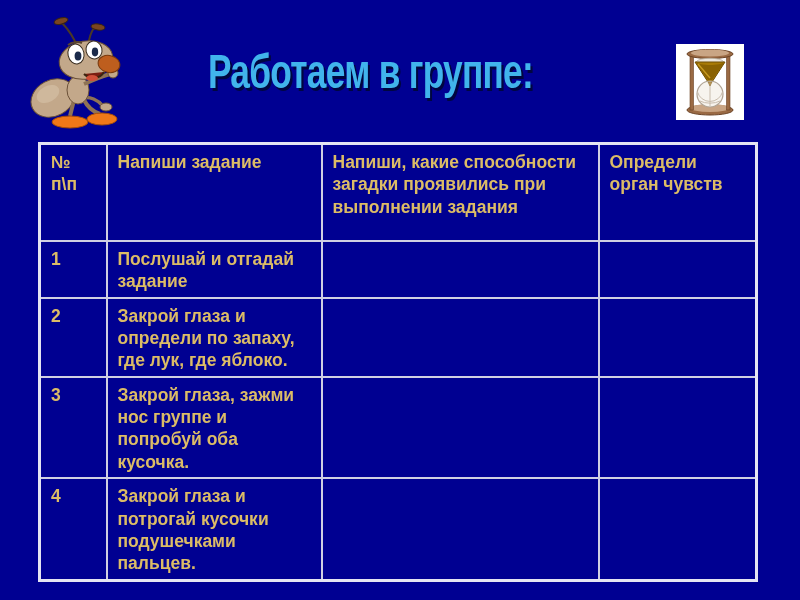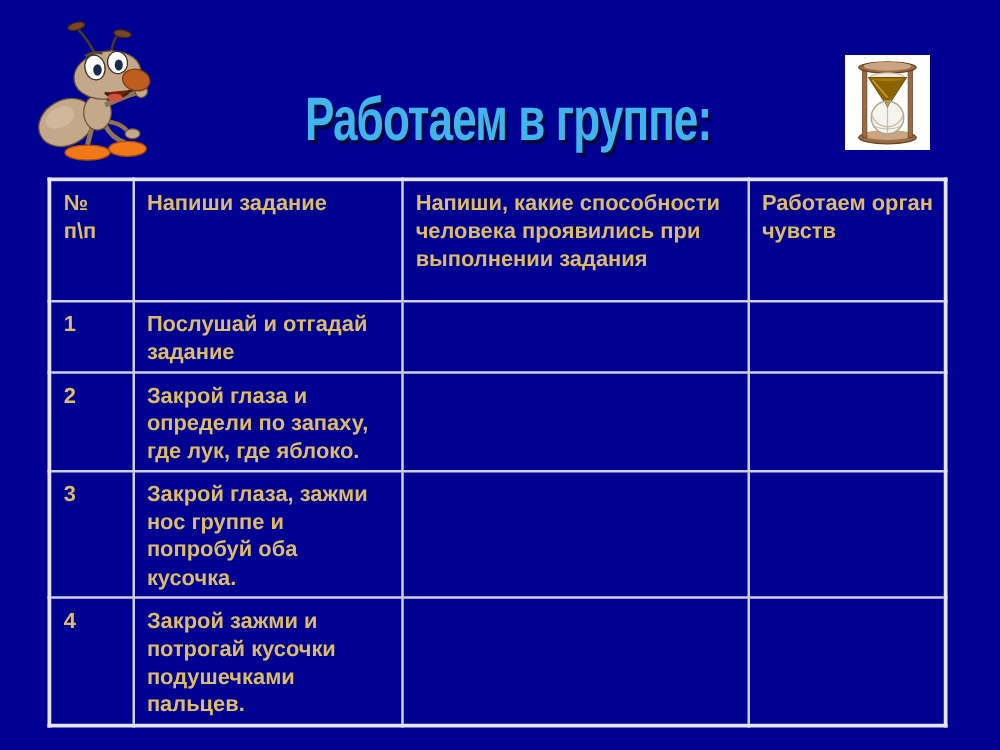--- a/index.html
+++ b/index.html
@@ -12,24 +12,23 @@
     height: 600px;
     background: #000092;
     overflow: hidden;
     font-family: "Liberation Sans", sans-serif;
   }
 
   
   .title-wrap {
     position: absolute;
     left: 208px;
-    top: 68px;
+    top: 43px;
     width: 440px;
     height: 60px;
-    margin-left: 36px;
   }
   .title-text {
     display: inline-block;
     transform: scaleX(0.72);
     transform-origin: left top;
     font-size: 49px;
     font-weight: bold;
     letter-spacing: -1px;
     color: #41B4EC;
     text-shadow: 3px 3px 0 #000640;
@@ -172,22 +171,22 @@
         <col style="width:67px">
         <col style="width:215px">
         <col style="width:277px">
         <col style="width:158px">
       </colgroup>
       <tbody>
           <tr class="r-header">
         <th class="multi">№
 п\п</th>
         <th>Напиши задание</th>
-        <th>Напиши, какие способности человека проявились при выполнении задания</th>
-        <th>Работаем орган чувств</th>
+        <th>Напиши, какие способности загадки проявились при выполнении задания</th>
+        <th>Определи орган чувств</th>
       </tr>
       <tr class="r-1">
         <td>1</td>
         <td>Послушай и отгадай задание</td>
         <td></td>
         <td></td>
       </tr>
       <tr class="r-2">
         <td>2</td>
         <td>Закрой глаза и определи по запаху, где лук, где яблоко.</td>
@@ -195,21 +194,21 @@
         <td></td>
       </tr>
       <tr class="r-3">
         <td>3</td>
         <td>Закрой глаза, зажми нос группе и попробуй оба кусочка.</td>
         <td></td>
         <td></td>
       </tr>
       <tr class="r-4">
         <td>4</td>
-        <td>Закрой зажми и потрогай кусочки подушечками пальцев.</td>
+        <td>Закрой глаза и потрогай кусочки подушечками пальцев.</td>
         <td></td>
         <td></td>
       </tr>
     </tbody>
       </table>
   </div>
 
 </div>
 
 </body></html>

